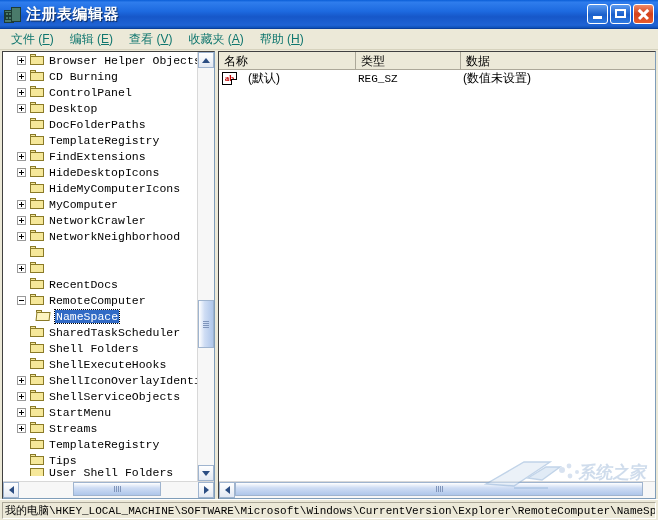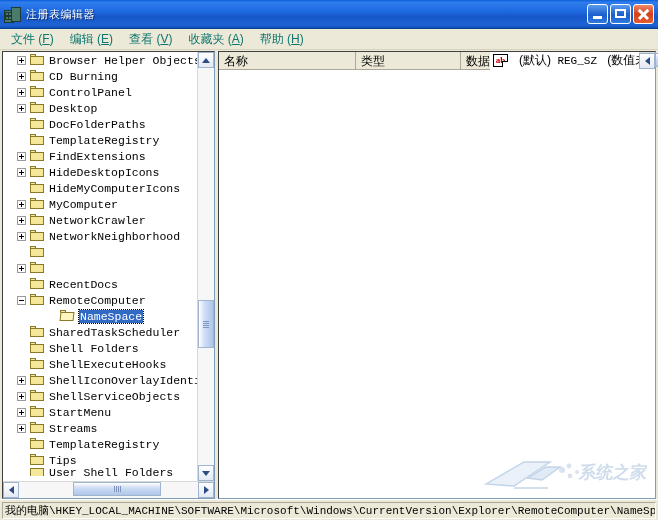--- a/index.html
+++ b/index.html
@@ -39,22 +39,22 @@
     border: 1px solid #1e3b33;
   }
   .ti-a { left: 0px; top: 4px; width: 8px; height: 11px; }
   .ti-b { left: 7px; top: 1px; width: 8px; height: 13px; background: #2e5b4e; }
   .ti-c { left: 1px; top: 6px; width: 2px; height: 2px; background: #cfe8dd; border: 0; }
   .ti-d { left: 4px; top: 6px; width: 2px; height: 2px; background: #cfe8dd; border: 0; }
   .ti-e { left: 1px; top: 10px; width: 2px; height: 2px; background: #cfe8dd; border: 0; }
   .ti-f { left: 4px; top: 10px; width: 2px; height: 2px; background: #cfe8dd; border: 0; }
   .title-text {
     color: #ffffff;
-    font-size: 11px;
-    font-weight: normal;
+    font-size: 15px;
+    font-weight: bold;
     letter-spacing: 0.5px;
     text-shadow: 1px 1px 1px rgba(0,0,0,0.55);
     flex: 1 1 auto;
     white-space: nowrap;
     overflow: hidden;
   }
   .title-buttons { display: flex; gap: 2px; margin-right: 2px; }
   .tbtn {
     width: 21px; height: 20px;
     border: 1px solid #ffffff;
@@ -106,21 +106,21 @@
     display: flex; flex-direction: column;
     background: #ffffff;
     border: 1px solid #7f9db9;
     border-top-color: #404040;
     border-left-color: #404040;
     box-sizing: border-box;
   }
   .splitter { width: 3px; background: #ece9d8; flex: 0 0 auto; }
   .pane-right {
     flex: 1 1 auto;
-    display: flex; flex-direction: row;
+    display: flex; flex-direction: column;
     background: #ffffff;
     border: 1px solid #7f9db9;
     border-top-color: #404040;
     border-left-color: #404040;
     box-sizing: border-box;
     min-width: 0;
   }
 
   
   .tree-wrap { flex: 1 1 auto; display: flex; min-height: 0; }
@@ -181,21 +181,21 @@
     background: #fdf4bf;
     transform: skewX(-6deg);
   }
   .tlabel { color: #000000; }
   .trow.selected .tlabel {
     background: #316ac5;
     color: #ffffff;
     outline: 1px dotted #000000;
     padding: 0 1px;
   }
-  .trow.indent2 { padding-left: 44px; }
+  .trow.indent2 { padding-left: 20px; }
   .trow.clipped { height: 8px; overflow: hidden; }
 
   
   .vsb {
     width: 16px;
     background: #f1f1f1;
     border-left: 1px solid #d8d8d8;
     display: flex; flex-direction: column;
     flex: 0 0 auto;
     position: relative;

